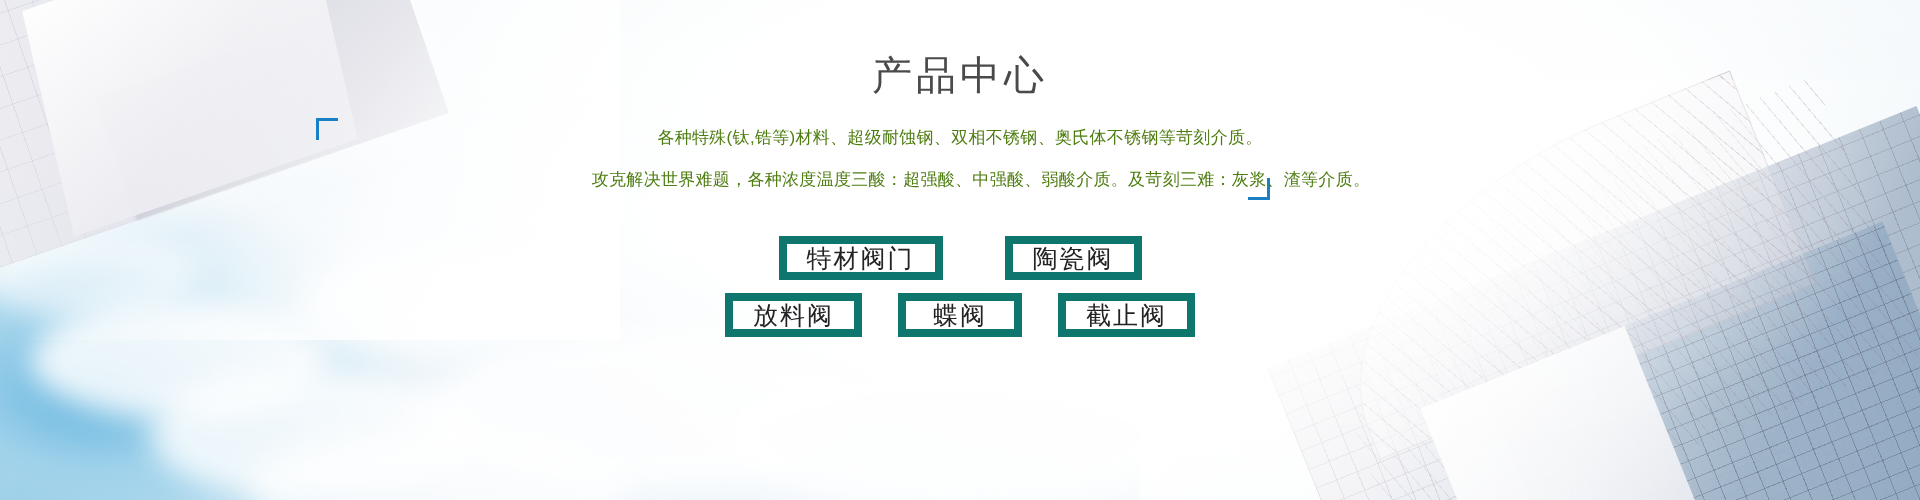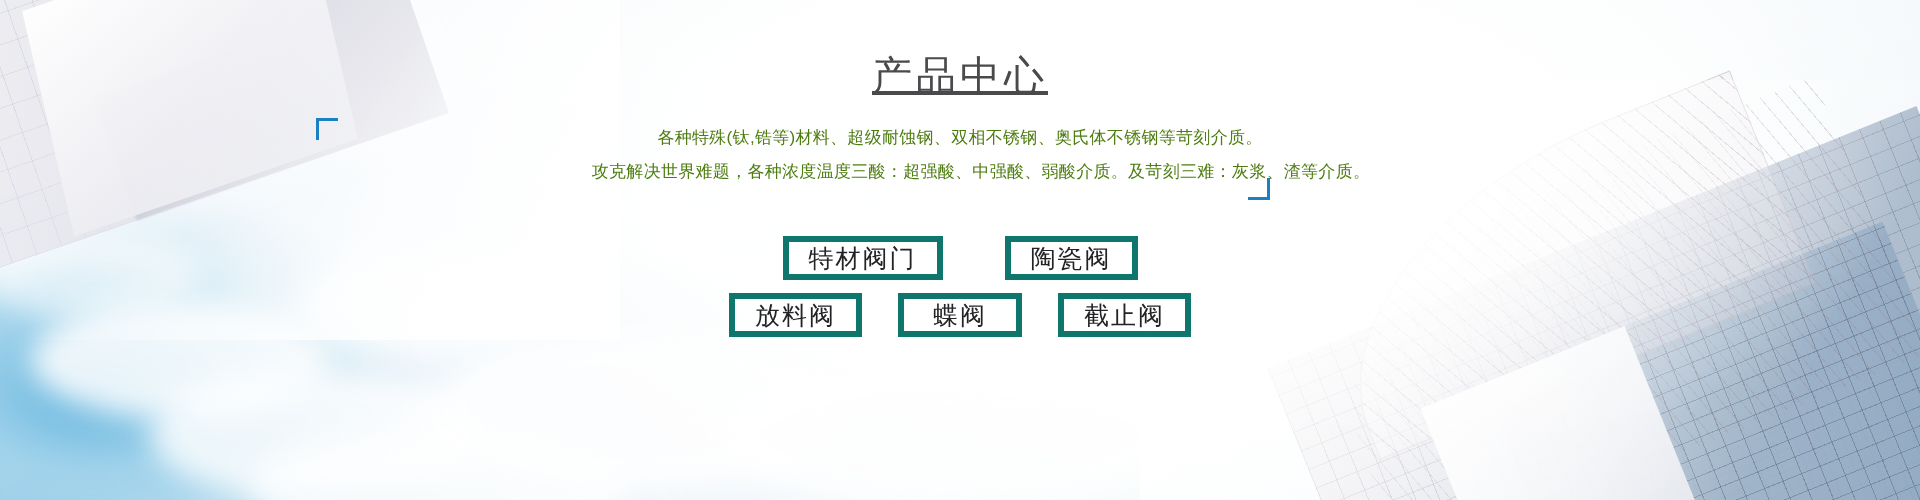--- a/index.html
+++ b/index.html
@@ -139,51 +139,50 @@
   }
 
   
   .content{ position:absolute; inset:0; }
 
   .page-title{
     position:absolute; top:48px; left:0; right:0;
     text-align:center;
     font-size:40px; letter-spacing:4px; font-weight:400;
     color:#4a4a4d;
-    text-decoration:underline;
   }
 
   .bracket{ position:absolute; }
   .bracket-tl{
     left:316px; top:118px; width:22px; height:22px;
     border-left:3px solid #1b7fc4; border-top:3px solid #1b7fc4;
   }
   .bracket-br{
     left:1248px; top:178px; width:22px; height:22px;
     border-right:3px solid #1b7fc4; border-bottom:3px solid #1b7fc4;
   }
 
   .desc{
     position:absolute; left:0; right:0; text-align:center;
     color:#4d7c0f; font-size:17px; letter-spacing:.3px;
   }
   .desc-1{ top:126px; }
-  .desc-2{ top:160px;padding-left:42px; }
+  .desc-2{ top:168px;padding-left:42px; }
 
   .btn-rows{
     position:absolute; left:0; right:0; top:236px;
   }
   .btn-row{
     display:flex; justify-content:center; align-items:center;
     gap:62px;
   }
   .btn-row + .btn-row{ margin-top:13px;gap:36px; }
 
   .valve-btn{
-    border:6px solid #0f766e;
+    border:8px solid #0f766e;
     background:transparent;
     color:#232326;
     font-size:25px;
     letter-spacing:2px;
     height:44px;
     min-width:124px;
     padding:0 20px;
     display:flex; align-items:center; justify-content:center;
     cursor:pointer;
     font-family:"Liberation Sans","DejaVu Sans",sans-serif;

